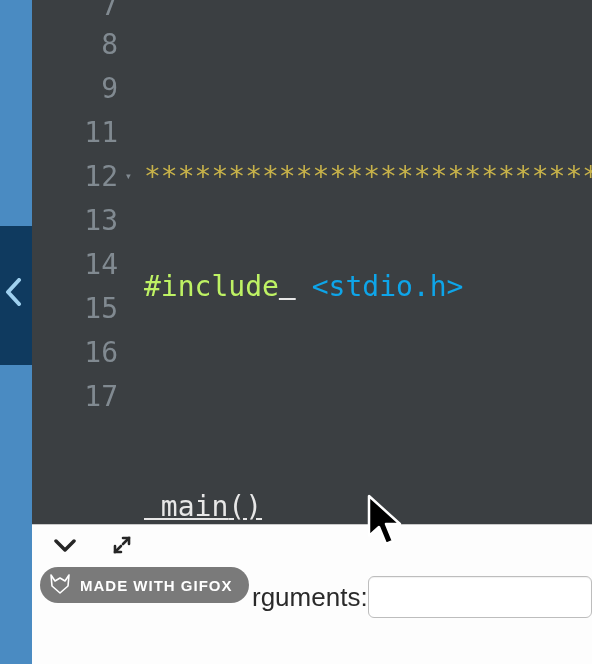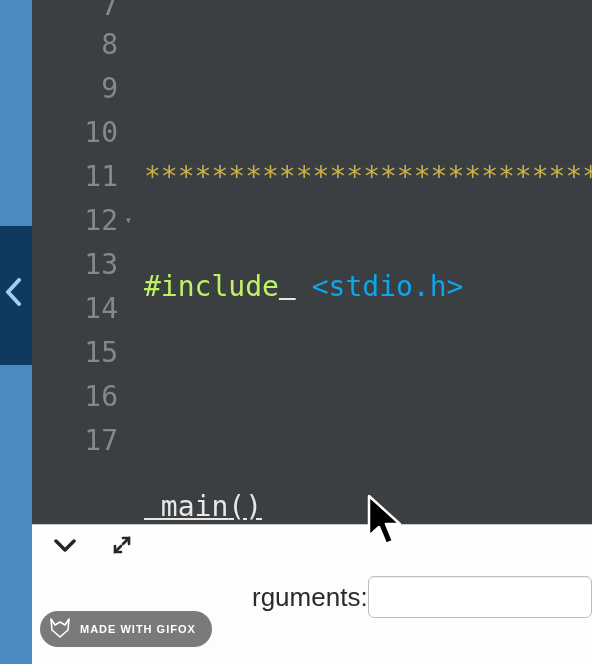--- a/index.html
+++ b/index.html
@@ -121,25 +121,24 @@
     top: 42px;
     background: #7a7a7a;
     color: #fff;
     border-radius: 18px;
     height: 36px;
     display: flex;
     align-items: center;
     padding: 0 16px 0 8px;
     gap: 8px;
     font-family: -apple-system, sans-serif;
-    font-size: 11px;
+    font-size: 15px;
     font-weight: 600;
     letter-spacing: 1px;
     z-index: 5;
-    margin-top: 44px;
   }
   .cursor {
     position: absolute;
     left: 366px;
     top: 494px;
     z-index: 10;
     pointer-events: none;
   }
 </style>
 </head>
@@ -160,23 +159,20 @@
     <div class="editor">
       <div class="gutter">
         <div class="gutter-line first">
             <span>7</span>
           </div>
         <div class="gutter-line">
             <span>8</span>
           </div>
         <div class="gutter-line">
             <span>9</span>
-          </div>
-        <div class="gutter-line">
-            <span>10</span>
           </div>
         <div class="gutter-line">
             <span>11</span>
           </div>
         <div class="gutter-line">
             <span>12</span>
             <span class="fold">▾</span>
           </div>
         <div class="gutter-line">
             <span>13</span>

